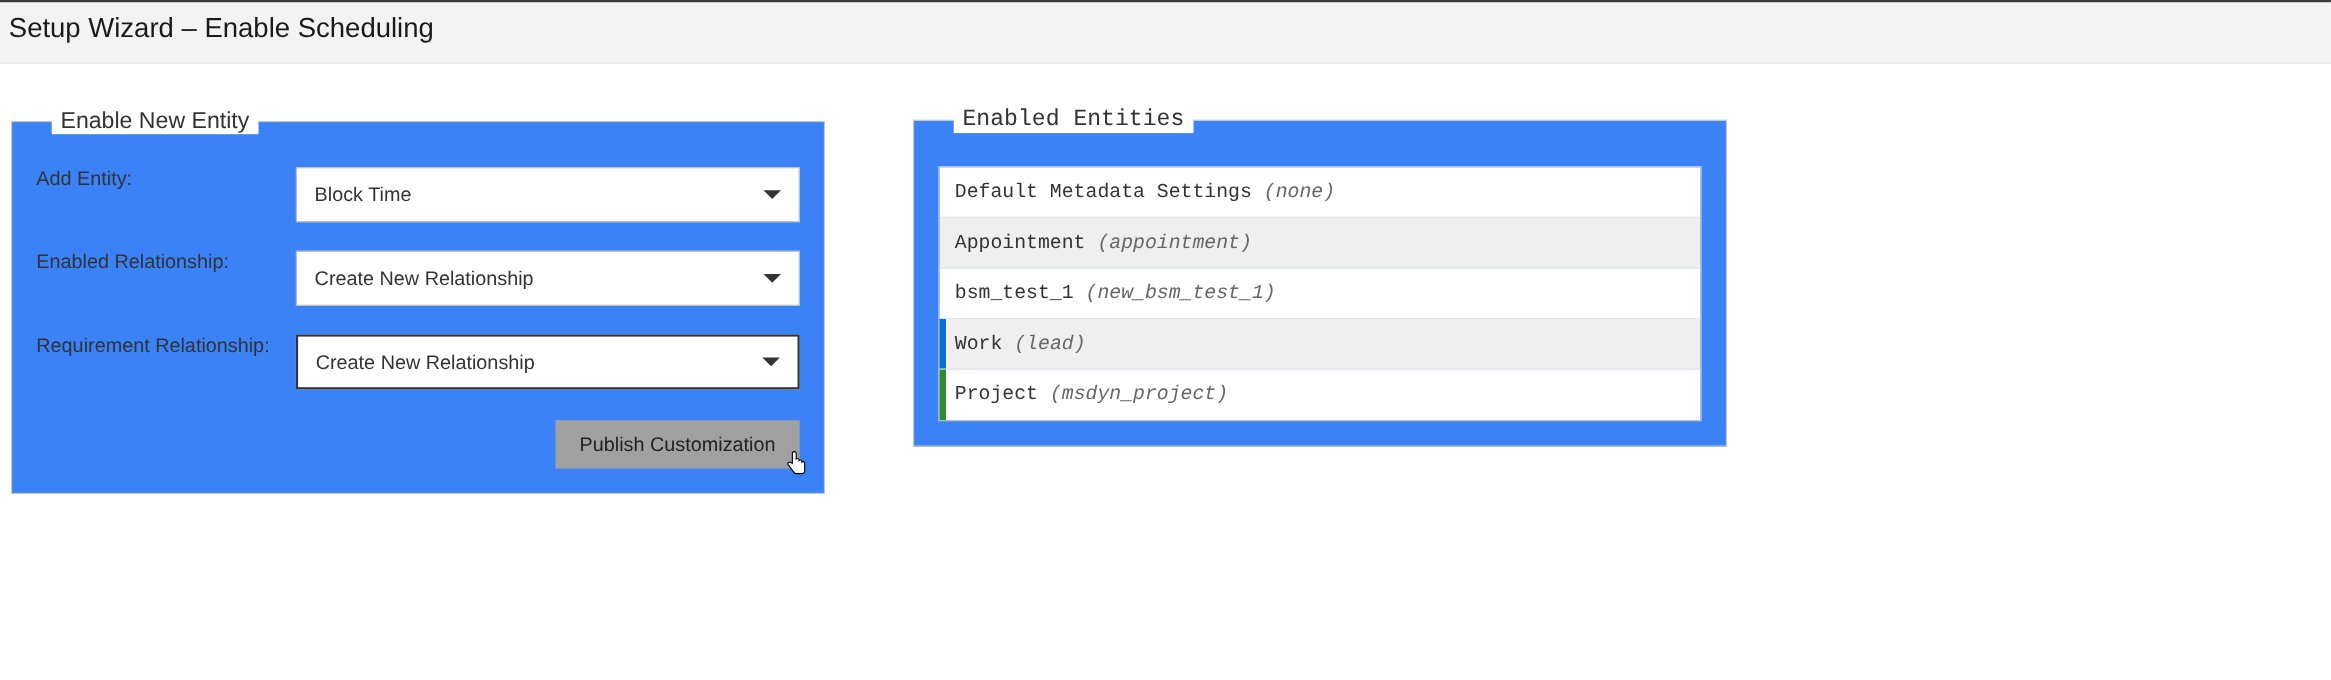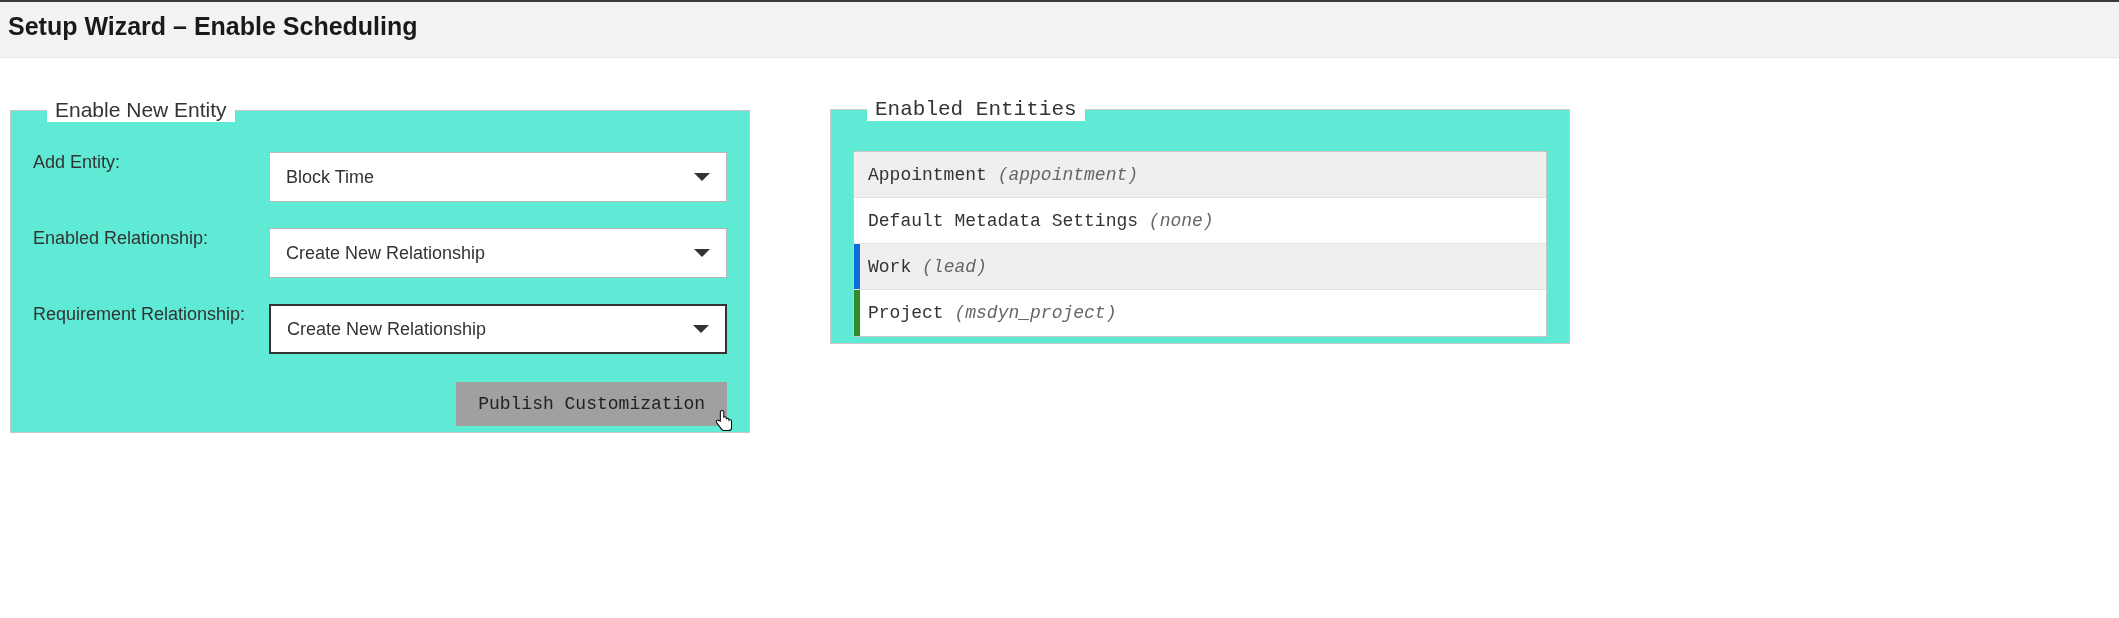--- a/index.html
+++ b/index.html
@@ -14,33 +14,33 @@
       font-size: 18px;
     }
     .top-bar {
       background: #f4f3f3;
       border-top: 2px solid #3a3a3a;
       border-bottom: 1px solid #e8e8e8;
       padding: 10px 8px 16px 8px;
     }
     .top-bar-title {
       font-size: 25px;
-      font-weight: 700;
+      font-weight: 400;
       color: #1a1a1a;
     }
     .content {
       display: flex;
       gap: 80px;
       padding: 40px 10px 20px 10px;
       align-items: flex-start;
     }
     fieldset.panel {
       border: 1px solid #c8c8c8;
-      background: #5eead4;
-      padding: 30px 22px 6px 22px;
+      background: #3b82f6;
+      padding: 30px 22px 22px 22px;
       position: relative;
     }
     fieldset.panel > legend {
       font-size: 21px;
       color: #333;
       padding: 0 8px;
       margin-left: 14px;
       background: #ffffff;
       font-weight: 400;
     }
@@ -98,21 +98,20 @@
     }
     .publish-btn {
       background: #a0a0a0;
       color: #222;
       border: none;
       height: 44px;
       padding: 0 22px;
       font-size: 18px;
       cursor: pointer;
       position: relative;
-      font-family: Liberation Mono, monospace;
     }
     .cursor-pointer {
       position: absolute;
       right: -8px;
       bottom: -10px;
       width: 22px;
       height: 26px;
       pointer-events: none;
     }
     .cursor-pointer svg {
@@ -199,25 +198,28 @@
           </svg>
         </span>
       </button>
     </div>
   </fieldset>
 
   <fieldset class="panel panel-right">
     <legend>Enabled Entities</legend>
     <div class="entity-list">
 
-    <div class="entity-item alt">
+    <div class="entity-item">
+          <div class="entity-text"><span>Default Metadata Settings</span> <span class="system">(none)</span></div>
+        </div>
+        <div class="entity-item alt">
           <div class="entity-text"><span>Appointment</span> <span class="system">(appointment)</span></div>
         </div>
         <div class="entity-item">
-          <div class="entity-text"><span>Default Metadata Settings</span> <span class="system">(none)</span></div>
+          <div class="entity-text"><span>bsm_test_1</span> <span class="system">(new_bsm_test_1)</span></div>
         </div>
         <div class="entity-item alt">
           <div class="entity-bar" style="background: rgb(11, 109, 214);"></div>
           <div class="entity-text"><span>Work</span> <span class="system">(lead)</span></div>
         </div>
         <div class="entity-item">
           <div class="entity-bar" style="background: rgb(46, 139, 46);"></div>
           <div class="entity-text"><span>Project</span> <span class="system">(msdyn_project)</span></div>
         </div>
       </div>

